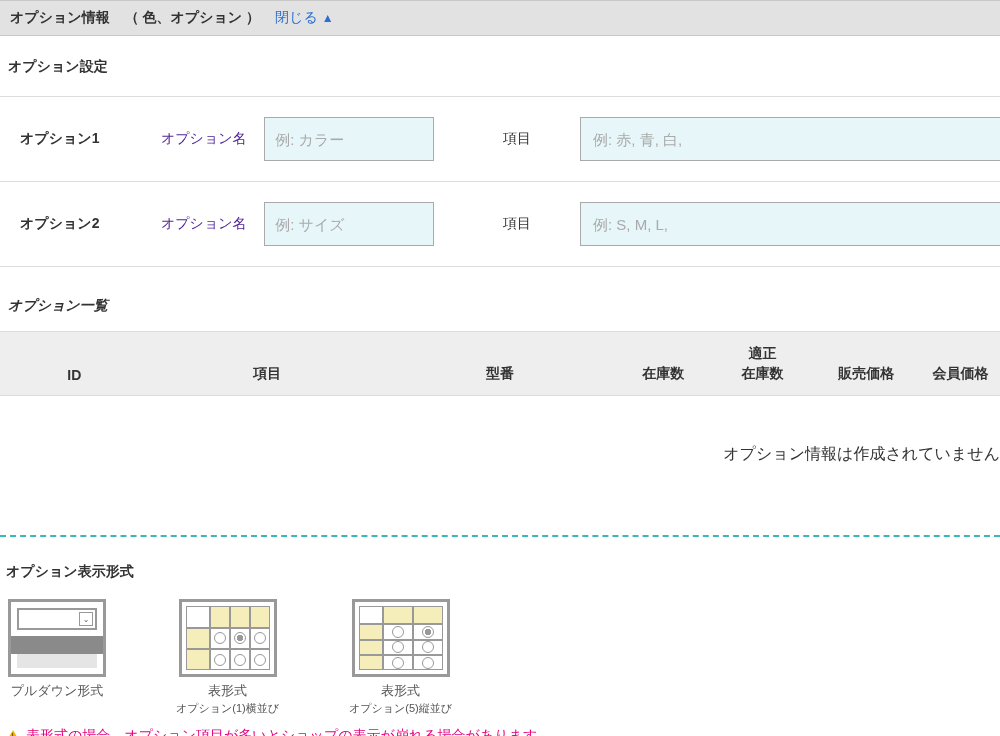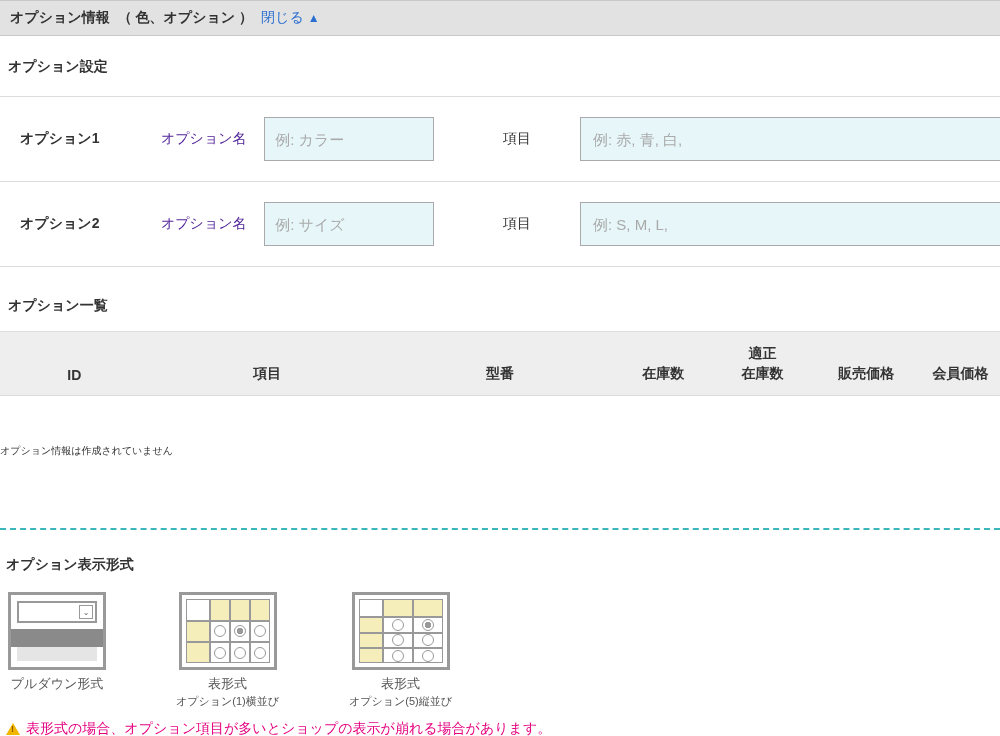--- a/index.html
+++ b/index.html
@@ -1,40 +1,40 @@
 <!DOCTYPE html>
 <html><head>
   <meta charset="utf-8">
   <style>
     * { box-sizing: border-box; margin: 0; padding: 0; }
     body { font-family: "Hiragino Kaku Gothic ProN", "メイリオ", Meiryo, sans-serif; font-size: 14px; color: #333; background:#fff; width:1000px; }
-    .header-bar { background:#e2e2e2; border-top:1px solid #c8c8c8; border-bottom:1px solid #c8c8c8; padding:8px 10px; display:flex; align-items:center; gap:8px; }
+    .header-bar { background:#e2e2e2; border-top:1px solid #c8c8c8; border-bottom:1px solid #c8c8c8; padding:8px 10px; display:flex; align-items:center; gap:15px; }
     .header-title { font-weight:bold; color:#333; }
     .header-paren { font-weight:bold; color:#333; }
     .close-link { color:#2b6fd0; cursor:pointer; display:flex; align-items:center; gap:4px; }
     .close-arrow { color:#2b6fd0; font-size:12px; }
     .section-title { font-weight:bold; padding:22px 0 20px 8px; border-bottom:1px solid #ddd; }
     .option-row { display:flex; align-items:center; padding:20px 0 20px 20px; border-bottom:1px solid #ddd; }
     .opt-label { font-weight:bold; width:150px; }
     .opt-name-label { width:110px; color:#4c1d95; }
     .opt-name-input { width:170px; height:44px; background:#e6f6f9; border:1px solid #aaa; padding:0 10px; font-size:15px; color:#333; }
     .opt-name-input::placeholder { color:#aaa; }
     .opt-item-label { width:70px; text-align:center; margin-left:50px; margin-right:30px; }
     .opt-item-input { flex:1; min-width:420px; height:44px; background:#e6f6f9; border:1px solid #aaa; border-right:none; padding:0 12px; font-size:15px; color:#6d28d9; }
     .opt-item-input::placeholder { color:#aaa; }
-    .list-section-title { font-weight:bold; padding:30px 0 16px 8px; }
+    .list-section-title { font-weight:bold; padding:30px 0 16px 8px;font-style:italic; }
     .table-head { display:flex; background:#eee; border-top:1px solid #ddd; border-bottom:1px solid #ddd; padding:12px 0; font-size:14px; font-weight:bold; text-align:center;align-items:flex-end; }
     .th-id { width:150px; }
     .th-item { width:240px; }
     .th-model { width:230px; }
     .th-stock { width:100px; }
     .th-proper { width:100px; line-height:1.4; }
     .th-price { width:110px; }
     .th-member { width:80px; }
-    .empty-msg { text-align:left; padding:48px 0 60px; color:#333; font-size:10px; }
+    .empty-msg { text-align:right; padding:48px 0 60px; color:#333; font-size:16px; }
     .dotted-divider { border:none; border-top:2px dashed #3bb7bb; margin:10px 0 26px; }
     .display-format-title { font-weight:bold; padding:0 0 18px 6px; }
     .format-options { display:flex; gap:70px; padding-left:8px; }
     .format-option { display:flex; flex-direction:column; align-items:center; }
     .format-img { width:98px; height:78px; border:3px solid #999; background:#fff; position:relative; }
     .format-caption { text-align:center; font-size:13px; color:#555; margin-top:6px; line-height:1.3; }
     .format-caption-sub { font-size:11px; }
     
     .pd-box { position:absolute; top:6px; left:6px; right:6px; height:22px; border:2px solid #999; background:#fff; }
     .pd-arrow { position:absolute; right:2px; top:2px; width:14px; height:14px; border:1px solid #999; display:flex; align-items:center; justify-content:center; font-size:8px; color:#666; }

